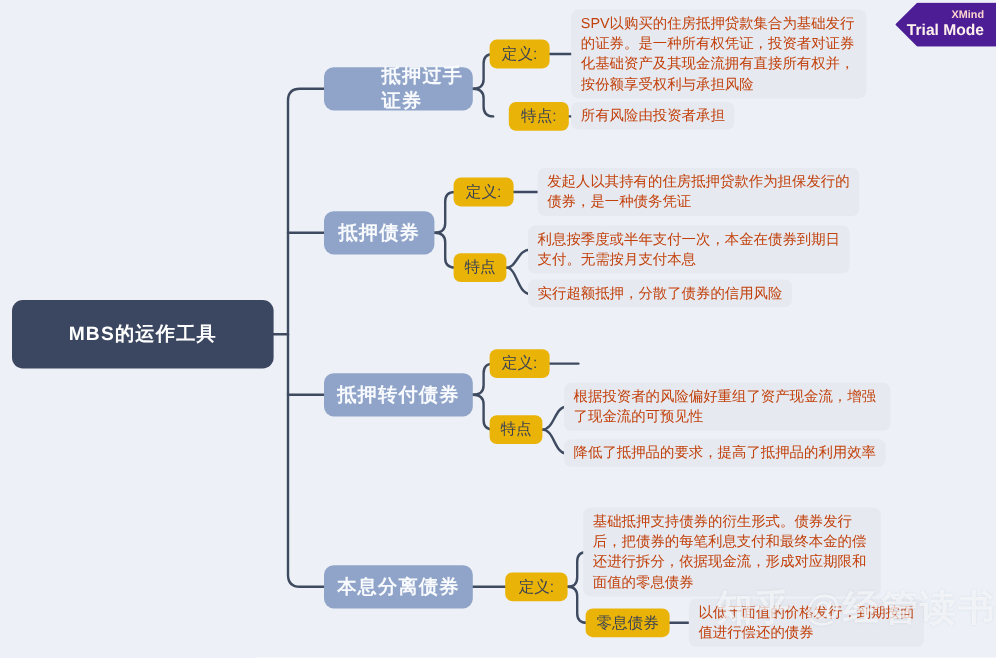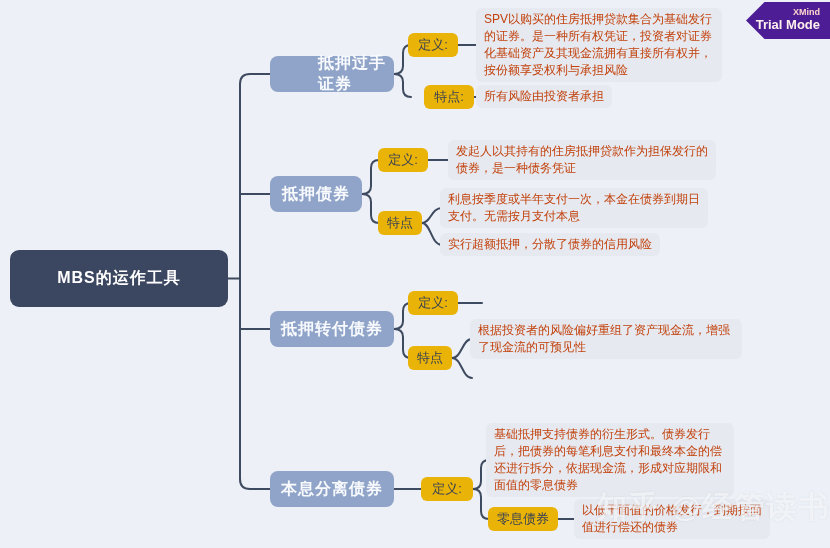--- a/index.html
+++ b/index.html
@@ -95,20 +95,21 @@
 
   <div class="pill" style="left:378px; top:148px; width:50px;">定义:</div>
   <div class="note" style="left:448px; top:140px; width:268px;">发起人以其持有的住房抵押贷款作为担保发行的债券，是一种债务凭证</div>
   <div class="pill" style="left:378px; top:211px; width:44px;">特点</div>
   <div class="note" style="left:440px; top:188px; width:268px;">利息按季度或半年支付一次，本金在债券到期日支付。无需按月支付本息</div>
   <div class="note nowrap" style="left:440px; top:233px;">实行超额抵押，分散了债券的信用风险</div>
 
   <div class="pill" style="left:408px; top:291px; width:50px;">定义:</div>
   <div class="pill" style="left:408px; top:346px; width:44px;">特点</div>
   <div class="note" style="left:470px; top:319px; width:272px;">根据投资者的风险偏好重组了资产现金流，增强了现金流的可预见性</div>
+  <div class="note nowrap" style="left:470px; top:366px;">降低了抵押品的要求，提高了抵押品的利用效率</div>
 
   <div class="pill" style="left:421px; top:477px; width:52px;">定义:</div>
   <div class="note" style="left:486px; top:423px; width:248px;">基础抵押支持债券的衍生形式。债券发行后，把债券的每笔利息支付和最终本金的偿还进行拆分，依据现金流，形成对应期限和面值的零息债券</div>
   <div class="pill" style="left:488px; top:507px; width:70px;">零息债券</div>
   <div class="note" style="left:574px; top:499px; width:196px;">以低于面值的价格发行，到期按面值进行偿还的债券</div>
 
   <div class="badge">
     <div class="app">XMind</div>
     <div class="mode">Trial Mode</div>
   </div>

